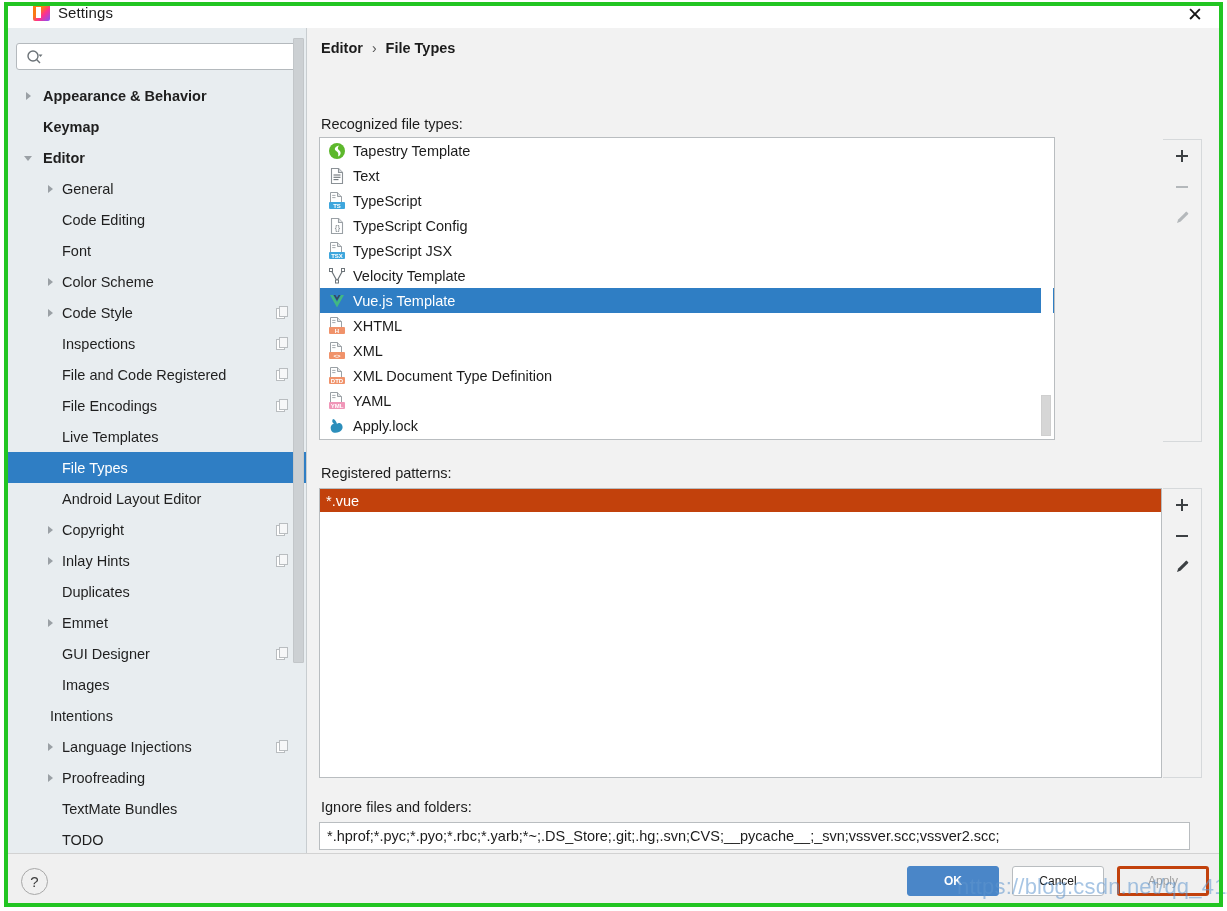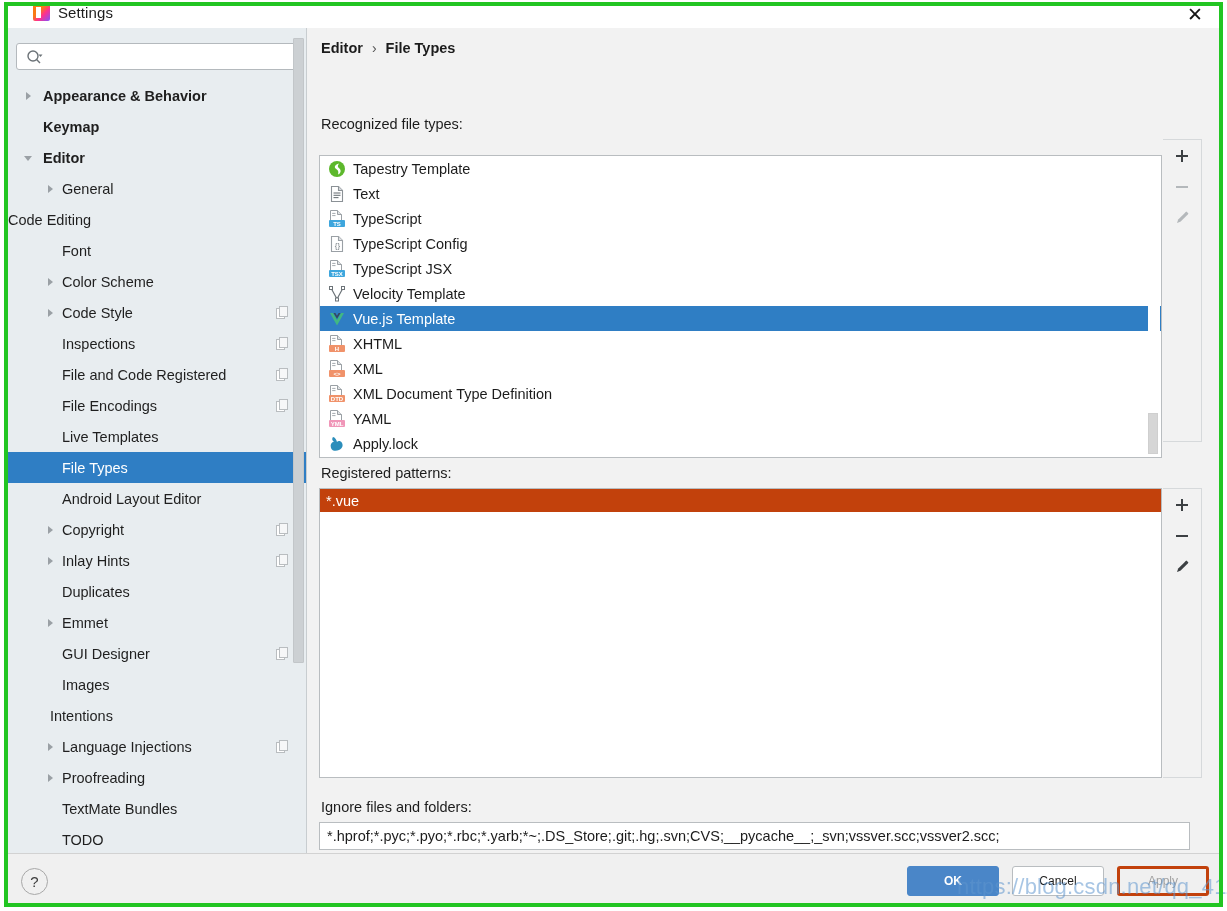--- a/index.html
+++ b/index.html
@@ -139,22 +139,22 @@
   .section-label {
     position: absolute;
     font-size: 14.5px; color: #1c1c1c;
   }
   #lbl-recognized { left: 14px; top: 88px; }
   #lbl-patterns  { left: 14px; top: 437px; }
   #lbl-ignore    { left: 14px; top: 771px; }
 
   
   .list-frame {
-    position: absolute; left: 12px; top: 127px;
-    width: 843px; height: 303px;
+    position: absolute; left: 12px; top: 109px;
+    width: 736px; height: 303px;
     background: #ffffff;
     border: 1px solid #b9bdc0;
     overflow: hidden;
   }
   .ft-row {
     position: relative;
     height: 25px;
     display: flex; align-items: center;
     padding-left: 8px;
     font-size: 14.5px; color: #1c1c1c;
@@ -333,21 +333,21 @@
           </div>
           <div class="tree-row">
             <span class="arrow" style="left: 35px;">
               <svg width="14" height="14" viewBox="0 0 14 14">
                 <polygon points="5,3 10,7 5,11" fill="#9aa0a5"></polygon>
               </svg>
             </span>
             <span class="tree-label" style="margin-left: 54px;">General</span>
           </div>
           <div class="tree-row">
-            <span class="tree-label" style="">Code Editing</span>
+            <span class="tree-label" style="margin-left: 54px;">Code Editing</span>
           </div>
           <div class="tree-row">
             <span class="tree-label" style="margin-left: 54px;">Font</span>
           </div>
           <div class="tree-row">
             <span class="arrow" style="left: 35px;">
               <svg width="14" height="14" viewBox="0 0 14 14">
                 <polygon points="5,3 10,7 5,11" fill="#9aa0a5"></polygon>
               </svg>
             </span>

